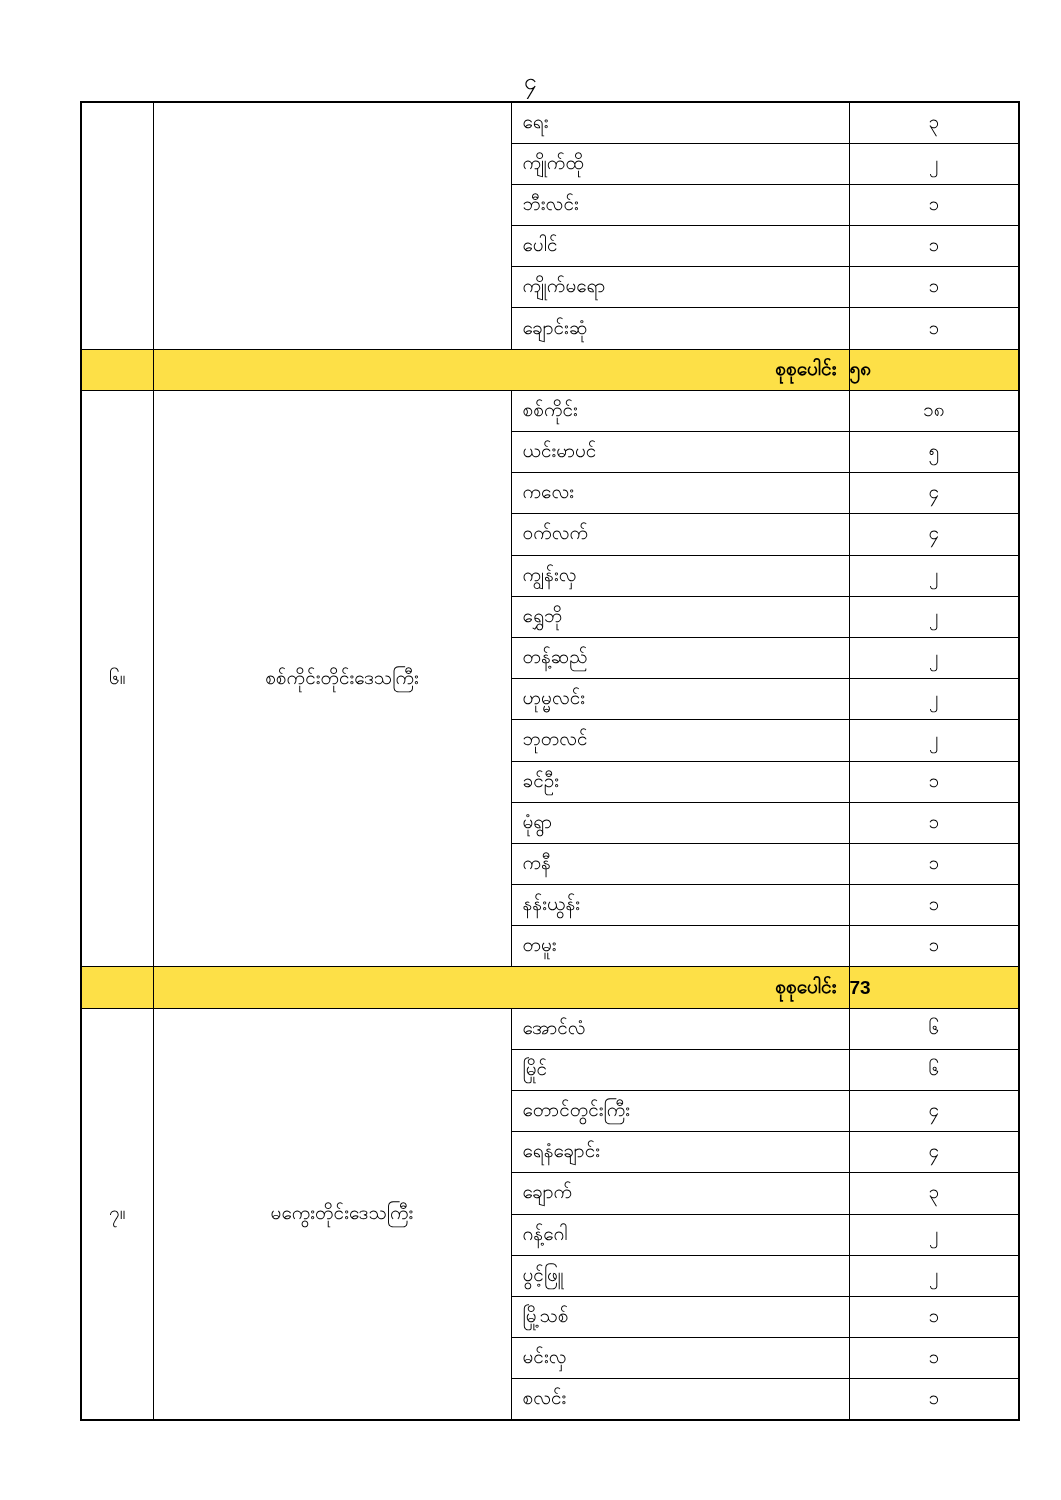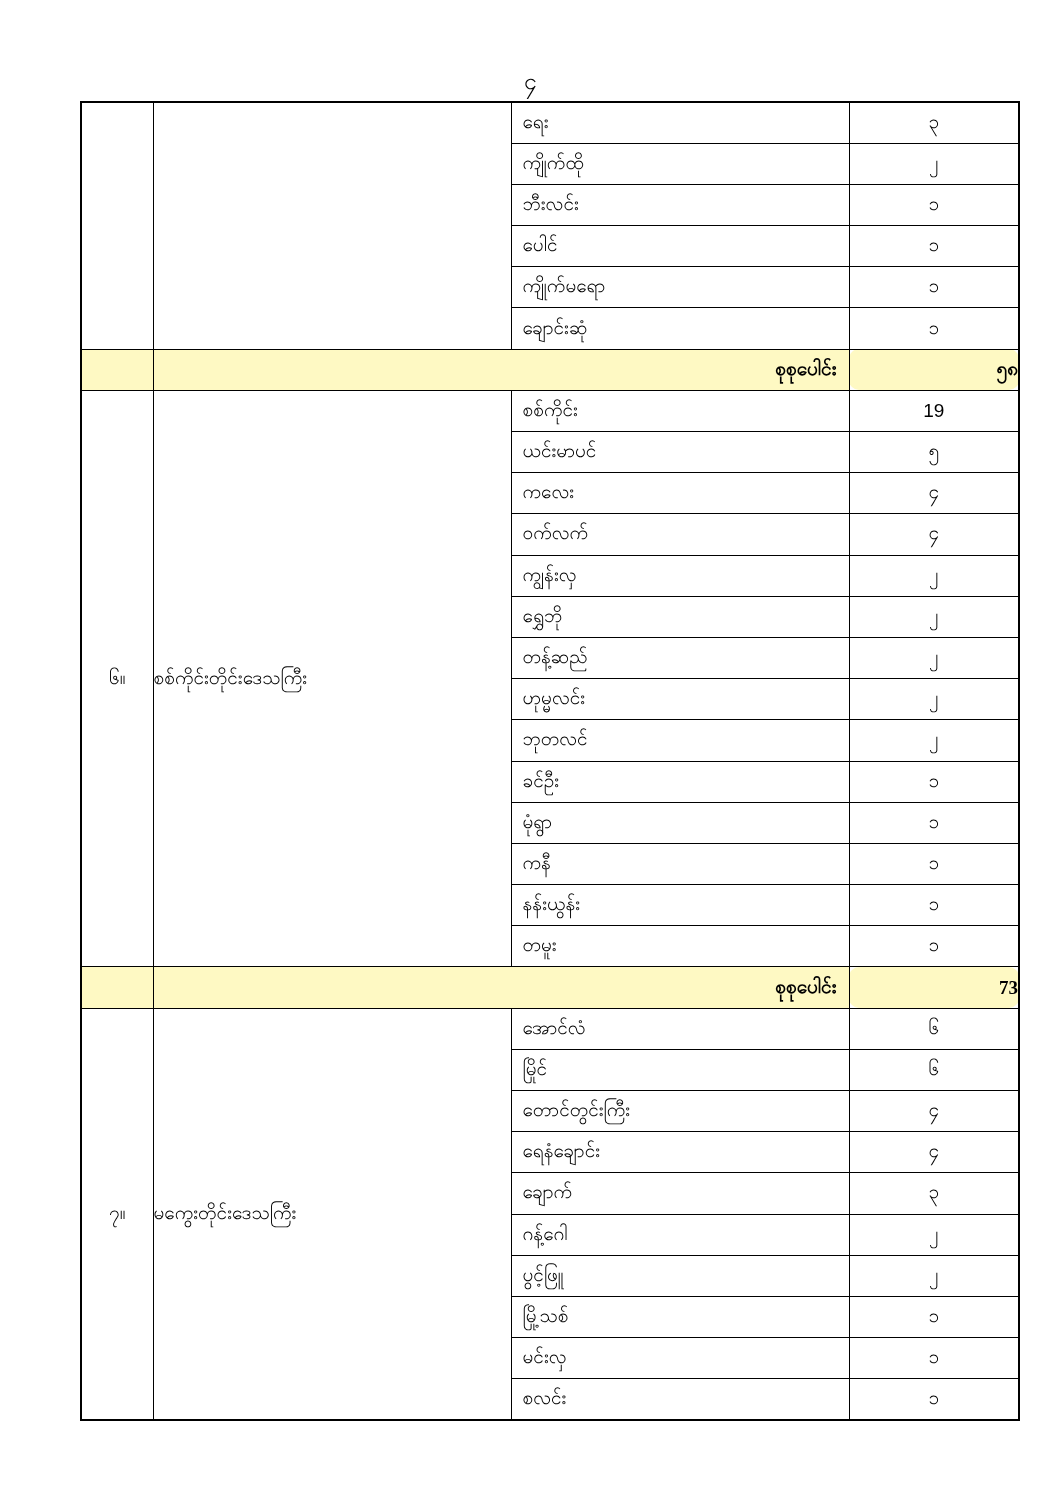--- a/index.html
+++ b/index.html
@@ -33,30 +33,29 @@
   }
   table.report td {
     border: 1.5px solid #000000;
     height: 41.2px;
     font-size: 19px;
     vertical-align: middle;
     overflow: hidden;
     white-space: nowrap;
   }
   td.col-index   { text-align: center; }
-  td.col-region  { text-align: left; padding-left: 0; }
+  td.col-region  { text-align: center; padding-left: 20px; }
   td.col-township{ text-align: left; padding-left: 11px; }
   td.col-count   { text-align: center; }
   tr.total-row td {
-    background: #fef9c3;
+    background: #fde047;
     font-weight: 700;
-    font-family: Liberation Serif, serif;
   }
   td.total-label { text-align: right; padding-right: 12px; }
-  td.total-count { text-align: right; border-radius: 10px; }
+  td.total-count { text-align: left; }
 </style>
 </head>
 <body>
 
 <div class="page">
 
   <div class="page-number">၄</div>
 
   <table class="report">
     <colgroup>
@@ -94,21 +93,21 @@
         </tr>
         <tr class="total-row">
           <td class="total-spacer"></td>
           <td class="total-label" colspan="2">စုစုပေါင်း</td>
           <td class="total-count">၅၈</td>
         </tr>
         <tr>
           <td class="col-index" rowspan="14">၆။</td>
           <td class="col-region" rowspan="14">စစ်ကိုင်းတိုင်းဒေသကြီး</td>
           <td class="col-township">စစ်ကိုင်း</td>
-          <td class="col-count">19</td>
+          <td class="col-count">၁၈</td>
         </tr>
         <tr>
           <td class="col-township">ယင်းမာပင်</td>
           <td class="col-count">၅</td>
         </tr>
         <tr>
           <td class="col-township">ကလေး</td>
           <td class="col-count">၄</td>
         </tr>
         <tr>

